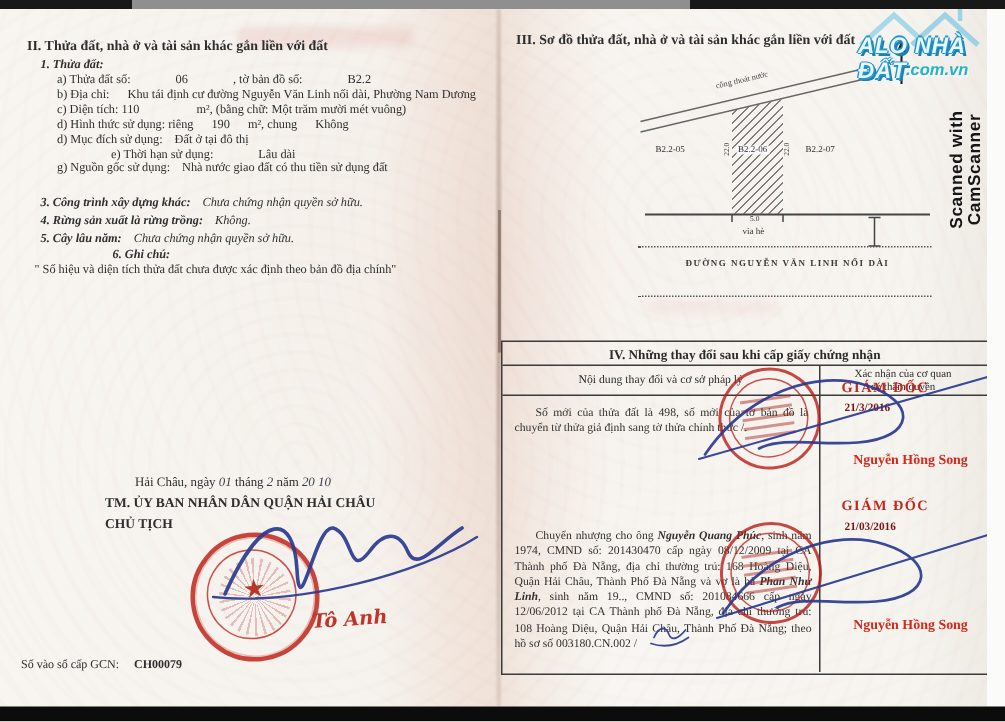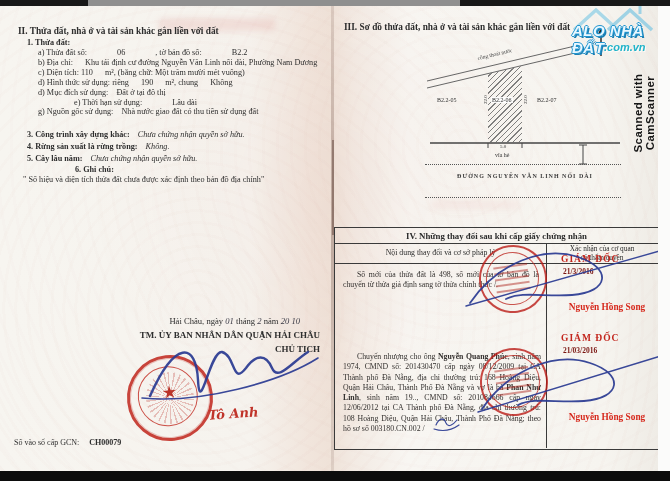--- a/index.html
+++ b/index.html
@@ -29,24 +29,24 @@
   
   .logo{left:570px;top:4px;width:100px;height:62px;}
   .logo-brand{position:absolute;left:2px;top:18px;width:98px;font-family:"Liberation Sans","DejaVu Sans",sans-serif;
     font-weight:bold;font-style:italic;font-size:15px;letter-spacing:.5px;color:#eaf8ff;
     text-shadow:-1px 0 #2496cf,1px 0 #2496cf,0 -1px #2496cf,0 1px #2496cf,2px 2px 0 #1b7fb4;}
   .logo-domain{position:absolute;left:34px;top:37px;font-family:"Liberation Sans","DejaVu Sans",sans-serif;
     font-weight:bold;font-style:italic;font-size:11px;color:#21b3c9;text-shadow:1px 1px 0 rgba(255,255,255,.8);}
   
   .l{position:absolute;white-space:nowrap;font-size:8.2px;color:#2e2e2e;}
   .bold{font-weight:bold;}
-  .bi{font-weight:bold;}
+  .bi{font-weight:bold;font-style:italic;}
   .it{font-style:italic;}
-  .gap1{margin-left:12px;text-align:center;} .gap2{margin-left:12px;} .gap3{margin-left:30px;} .gap4{margin-left:8px;}
-  .sign-center{text-align:right;}
+  .gap1{margin-left:38px;text-align:center;} .gap2{margin-left:12px;} .gap3{margin-left:30px;} .gap4{margin-left:8px;}
+  .sign-center{text-align:left;}
   .hand{font-style:italic;color:#3a3a46;}
   
   .seal{border-radius:50%;transform:rotate(-6deg);}
   .seal-outer{width:80px;height:80px;border:3px solid rgba(192,37,27,.85);
     box-shadow:inset 0 0 0 1px rgba(192,37,27,.25);}
   .seal-inner{position:absolute;left:8px;top:8px;width:58px;height:58px;border:1.2px solid rgba(192,37,27,.8);border-radius:50%;}
   .seal-star{position:absolute;left:0;top:24px;width:100%;text-align:center;font-size:17px;color:#b52217;opacity:.9;}
   .seal-tex{position:absolute;left:16px;top:14px;width:48px;height:52px;border-radius:50%;opacity:.5;
     background:repeating-conic-gradient(rgba(180,30,22,.5) 0 4deg,transparent 4deg 14deg);}
   .stamp-sm{width:64px;height:64px;border:2.2px solid rgba(186,28,22,.8);border-radius:50%;transform:rotate(-8deg);}

